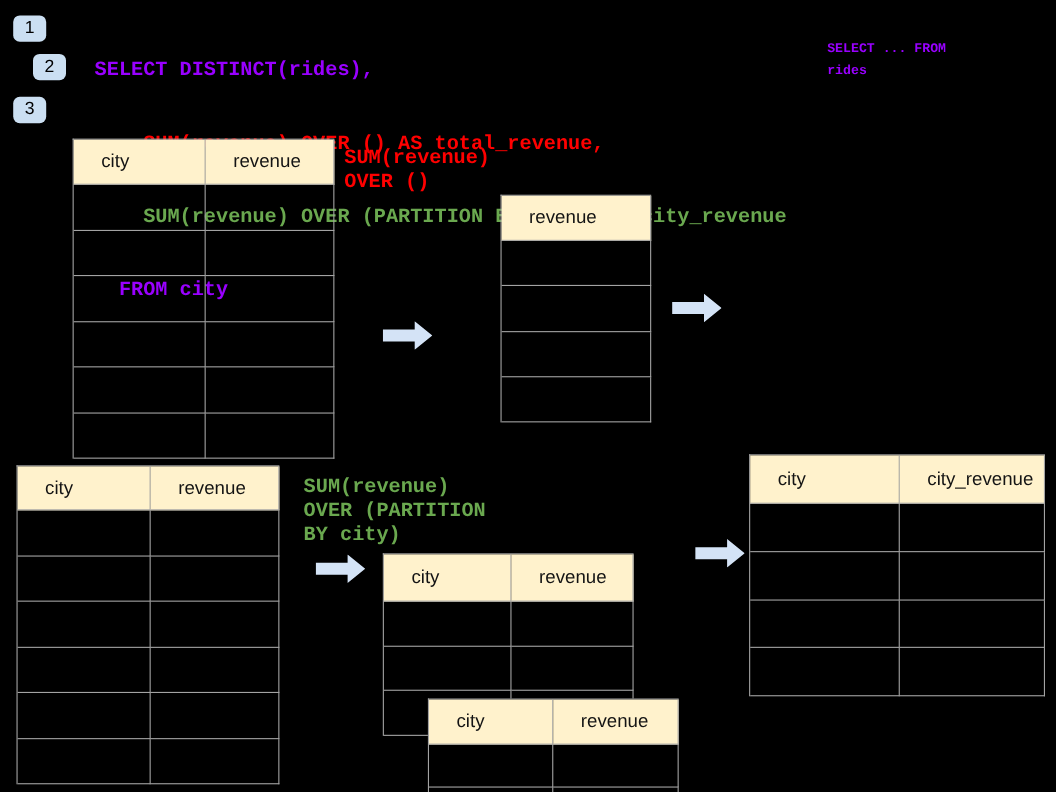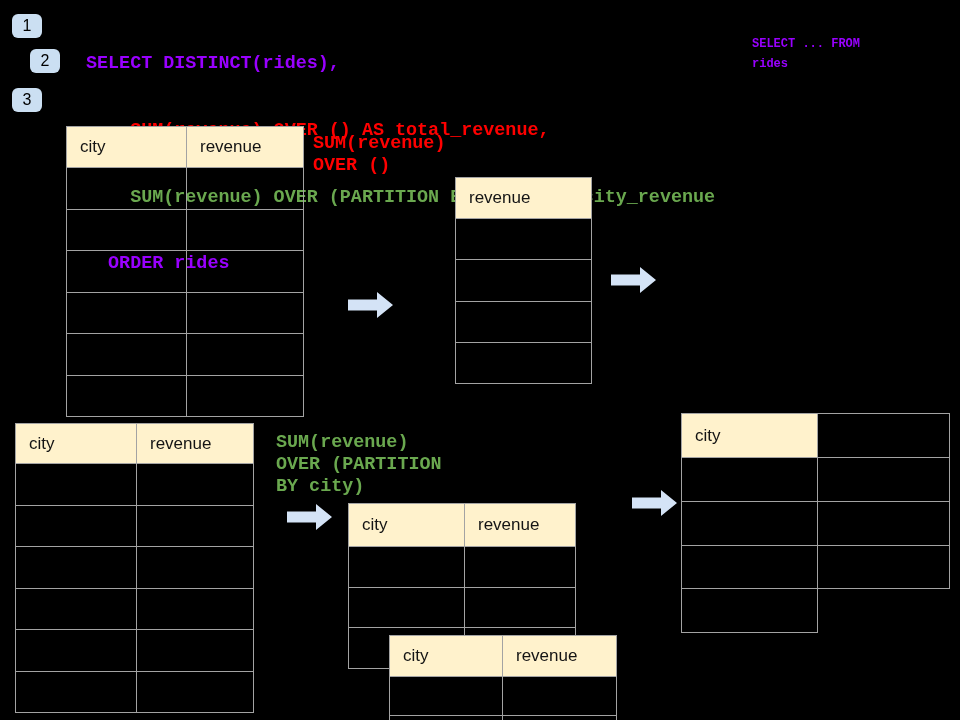--- a/index.html
+++ b/index.html
@@ -43,21 +43,21 @@
   .label-partition { left:276px; top:432px; font-size:18.4px; line-height:22.2px; color:var(--green); }
 
   
   .tbl {
     position:absolute; display:grid;
     border-left:1px solid var(--border); border-top:1px solid var(--border);
     background:transparent;
   }
   .tbl .hd {
     background:var(--cream); color:var(--header-text);
-    font-size:17px; display:flex; align-items:center; padding-left:13px;
+    font-size:17px; display:flex; align-items:center; padding-left:25px;
     border-right:1px solid var(--border); border-bottom:1px solid var(--border);
   }
   .tbl .cd {
     background:transparent;
     border-right:1px solid var(--border); border-bottom:1px solid var(--border);
   }
 
   .arrow { position:absolute; width:45px; height:26px; color:var(--arrow); }
   .arrow svg { display:block; width:100%; height:100%; }
 </style>
@@ -65,21 +65,21 @@
 <body>
 
 <div class="badge" style="left:12px; top:14px;">1</div>
 <div class="badge" style="left:30px; top:49px;">2</div>
 <div class="badge" style="left:12px; top:88px;">3</div>
 
 <div class="abs code main-code">
   <div class="purple">SELECT DISTINCT(rides),</div>
   <div class="red">    SUM(revenue) OVER () AS total_revenue,</div>
   <div class="green">    SUM(revenue) OVER (PARTITION BY city) as city_revenue</div>
-  <div class="purple">  ORDER rides</div>
+  <div class="purple">  FROM city</div>
 </div>
 
 <div class="abs code side-snippet">SELECT ... FROM
 rides</div>
 
 <div class="abs code label-total">SUM(revenue)
 OVER ()</div>
 <div class="abs code label-partition">SUM(revenue)
 OVER (PARTITION
 BY city)</div>
@@ -141,20 +141,21 @@
     <div class="hd">city</div>
     <div class="hd">revenue</div>
     <div class="cd"></div>
     <div class="cd"></div>
     <div class="cd"></div>
     <div class="cd"></div>
   </div>
 
 <div class="tbl" style="left: 681px; top: 413px; width: 269px; grid-template-columns: 136px 1fr; --hh: 44px; --rh: 43.8px; grid-template-rows: var(--hh) repeat(4, var(--rh));">
     <div class="hd">city</div>
+    <div class="hd">city_revenue</div>
     <div class="cd"></div>
     <div class="cd"></div>
     <div class="cd"></div>
     <div class="cd"></div>
     <div class="cd"></div>
     <div class="cd"></div>
     <div class="cd"></div>
     <div class="cd"></div>
   </div>
 

